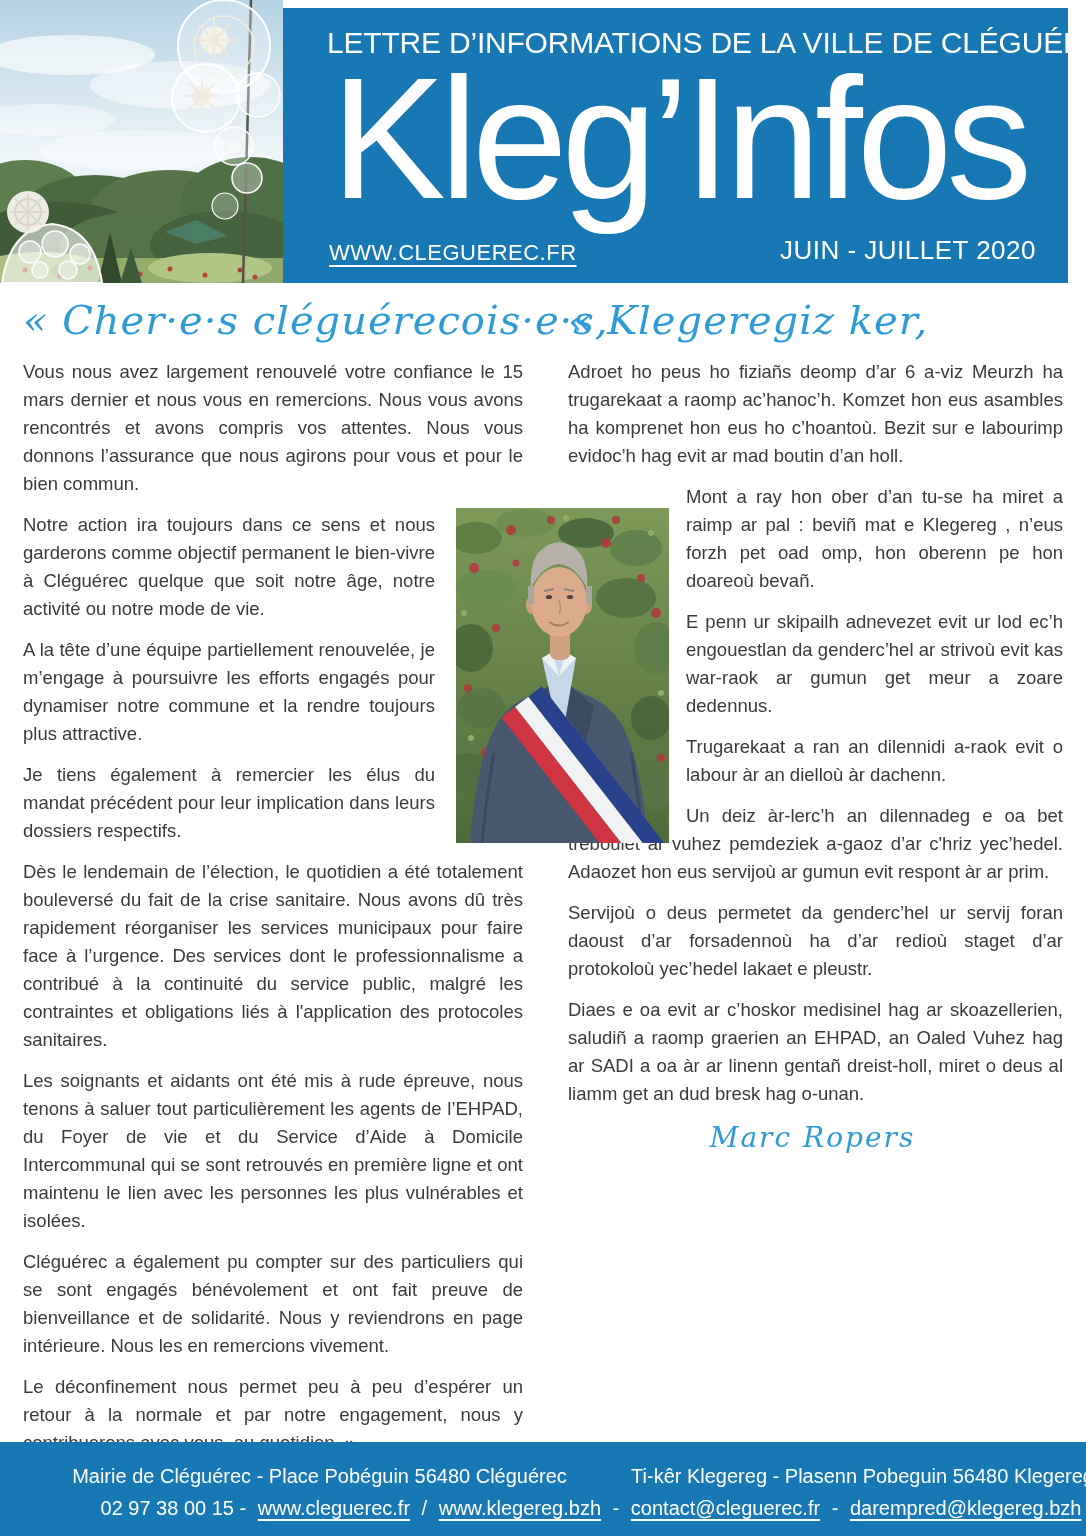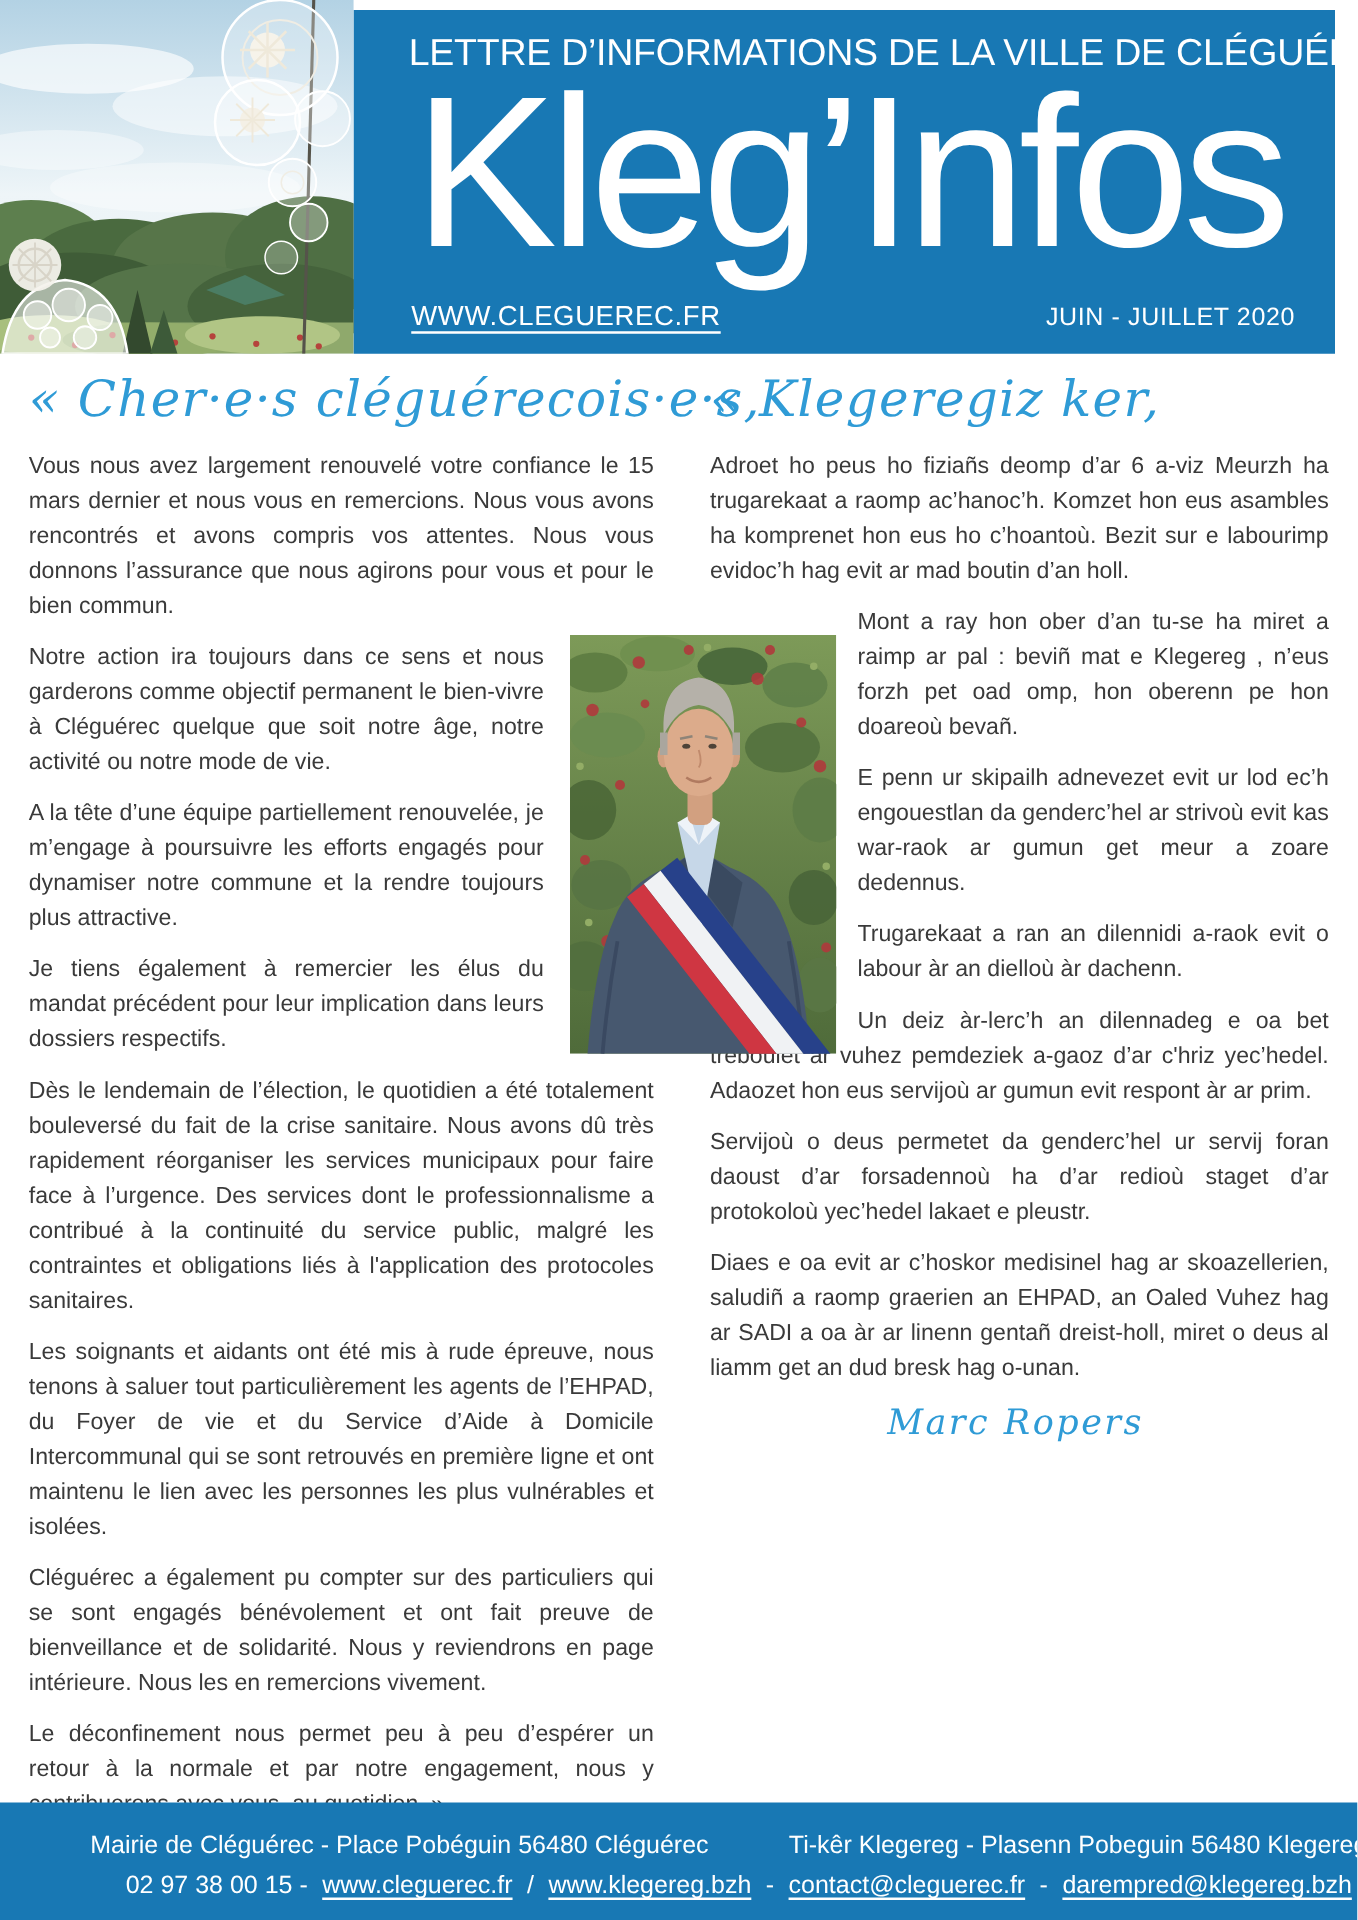--- a/index.html
+++ b/index.html
@@ -23,21 +23,21 @@
     position:absolute;left:44px;top:18px;font-size:30px;letter-spacing:-.2px;white-space:nowrap;
   }
   .big-title{
     position:absolute;left:48px;top:44px;margin:0;font-size:172px;font-weight:400;
     letter-spacing:-6px;line-height:1;white-space:nowrap;
   }
   .site-link{
     position:absolute;left:46px;bottom:17px;font-size:22px;color:#fff;
     text-decoration:underline;text-underline-offset:5px;cursor:pointer;letter-spacing:.5px;
   }
-  .issue-date{position:absolute;right:32px;bottom:17px;font-size:20px;letter-spacing:.5px;}
+  .issue-date{position:absolute;right:32px;bottom:17px;font-size:26px;letter-spacing:.5px;}
   
   .col{
     position:absolute;top:300px;color:var(--body-text);
     font-size:18.5px;line-height:28px;text-align:justify;
   }
   .col-left{left:23px;width:500px;}
   .col-right{left:568px;width:495px;}
   .script-heading{
     margin:6px 0 24px;font-family:"DejaVu Serif",serif;font-style:italic;font-weight:normal;
     color:var(--headline-blue);font-size:40px;letter-spacing:1px;white-space:nowrap;text-align:left;

